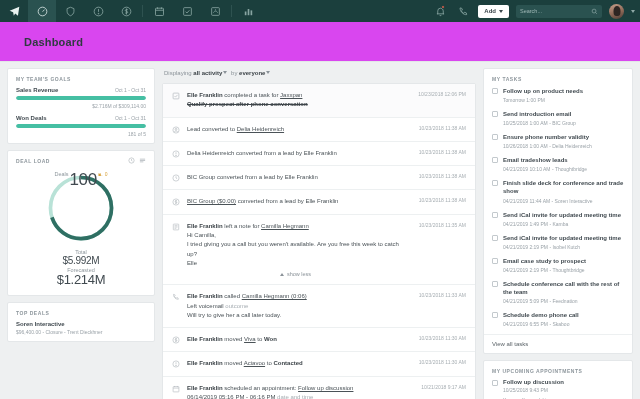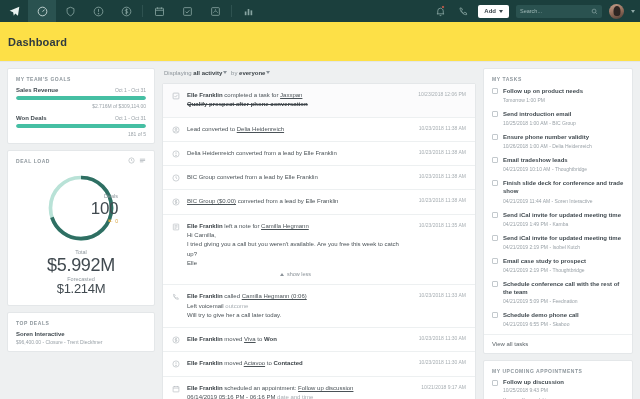--- a/index.html
+++ b/index.html
@@ -69,24 +69,24 @@
   .avatar::after {
     content:""; position:absolute; left:50%; top:18%;
     transform:translateX(-50%);
     width: 7px; height: 10px; border-radius: 50% 50% 40% 40%;
     background: #2e2522;
   }
   .avatar-caret { width:0; height:0; border-left:2.5px solid transparent; border-right:2.5px solid transparent; border-top:3px solid #8fa9a7; }
 
   
   .page-header {
-    background: #fde047;
+    background: #d946ef;
     height: 40px;
     display: flex; align-items: center;
-    padding-left: 8px;
+    padding-left: 24px;
     border-bottom: 1px solid #e3e6e8;
   }
   .page-header h1 { font-size: 11px; font-weight: bold; color: #2f3a40; letter-spacing: .2px; }
 
   
   .layout {
     display: flex;
     gap: 7px;
     padding: 6px 7px;
     height: 337px;
@@ -119,30 +119,30 @@
   .bar-track { height: 4px; background: #e7eaec; border-radius: 2px; overflow: hidden; }
   .bar-fill { height: 100%; background: #45bfa3; border-radius: 2px; }
   .goal-sub { font-size: 5px; color: #9aa2a8; text-align: right; margin-top: 3px; }
 
   
   .donut-wrap { display: flex; flex-direction: column; align-items: center; padding: 2px 0 8px 0; }
   .donut { position: relative; width: 74px; height: 74px; }
   .donut svg { transform: rotate(-90deg); display:block; }
   .donut-center {
     position: absolute; inset: 0;
-    display: flex; flex-direction: column; align-items: flex-end; justify-content: center;
+    display: flex; align-items: flex-start; justify-content: center;
     gap: 1px;
   }
   .donut-label { font-size: 5.5px; color: #8e979d; }
   .donut-value { font-size: 17px; color: #414a50; letter-spacing: -.4px; line-height: 1; }
   .donut-flag { font-size: 5px; color: #d8a33d; display: flex; align-items: center; gap: 2px; }
   .donut-flag svg { width: 5px; height: 5px; }
   .totals { text-align: center; margin-top: 4px; }
   .totals .lbl { font-size: 5.5px; color: #8e979d; }
-  .totals .val { font-size: 18px; color: #414a50; letter-spacing: -.3px; line-height: 1.15; }
+  .totals .val { font-size: 10px; color: #414a50; letter-spacing: -.3px; line-height: 1.15; }
   .totals .val.sm { font-size: 13px; }
 
   
   .stats { display: flex; padding: 0 8px 8px 8px; gap: 10px; }
   .stat .num { font-size: 14px; color: #414a50; line-height: 1; letter-spacing: -.3px; }
   .stat .cap { font-size: 5px; color: #9aa2a8; margin-top: 2px; }
 
   
   .deal { padding: 0 8px 6px 8px; }
   .deal-name { font-size: 6px; font-weight: bold; color: #414a50; }

